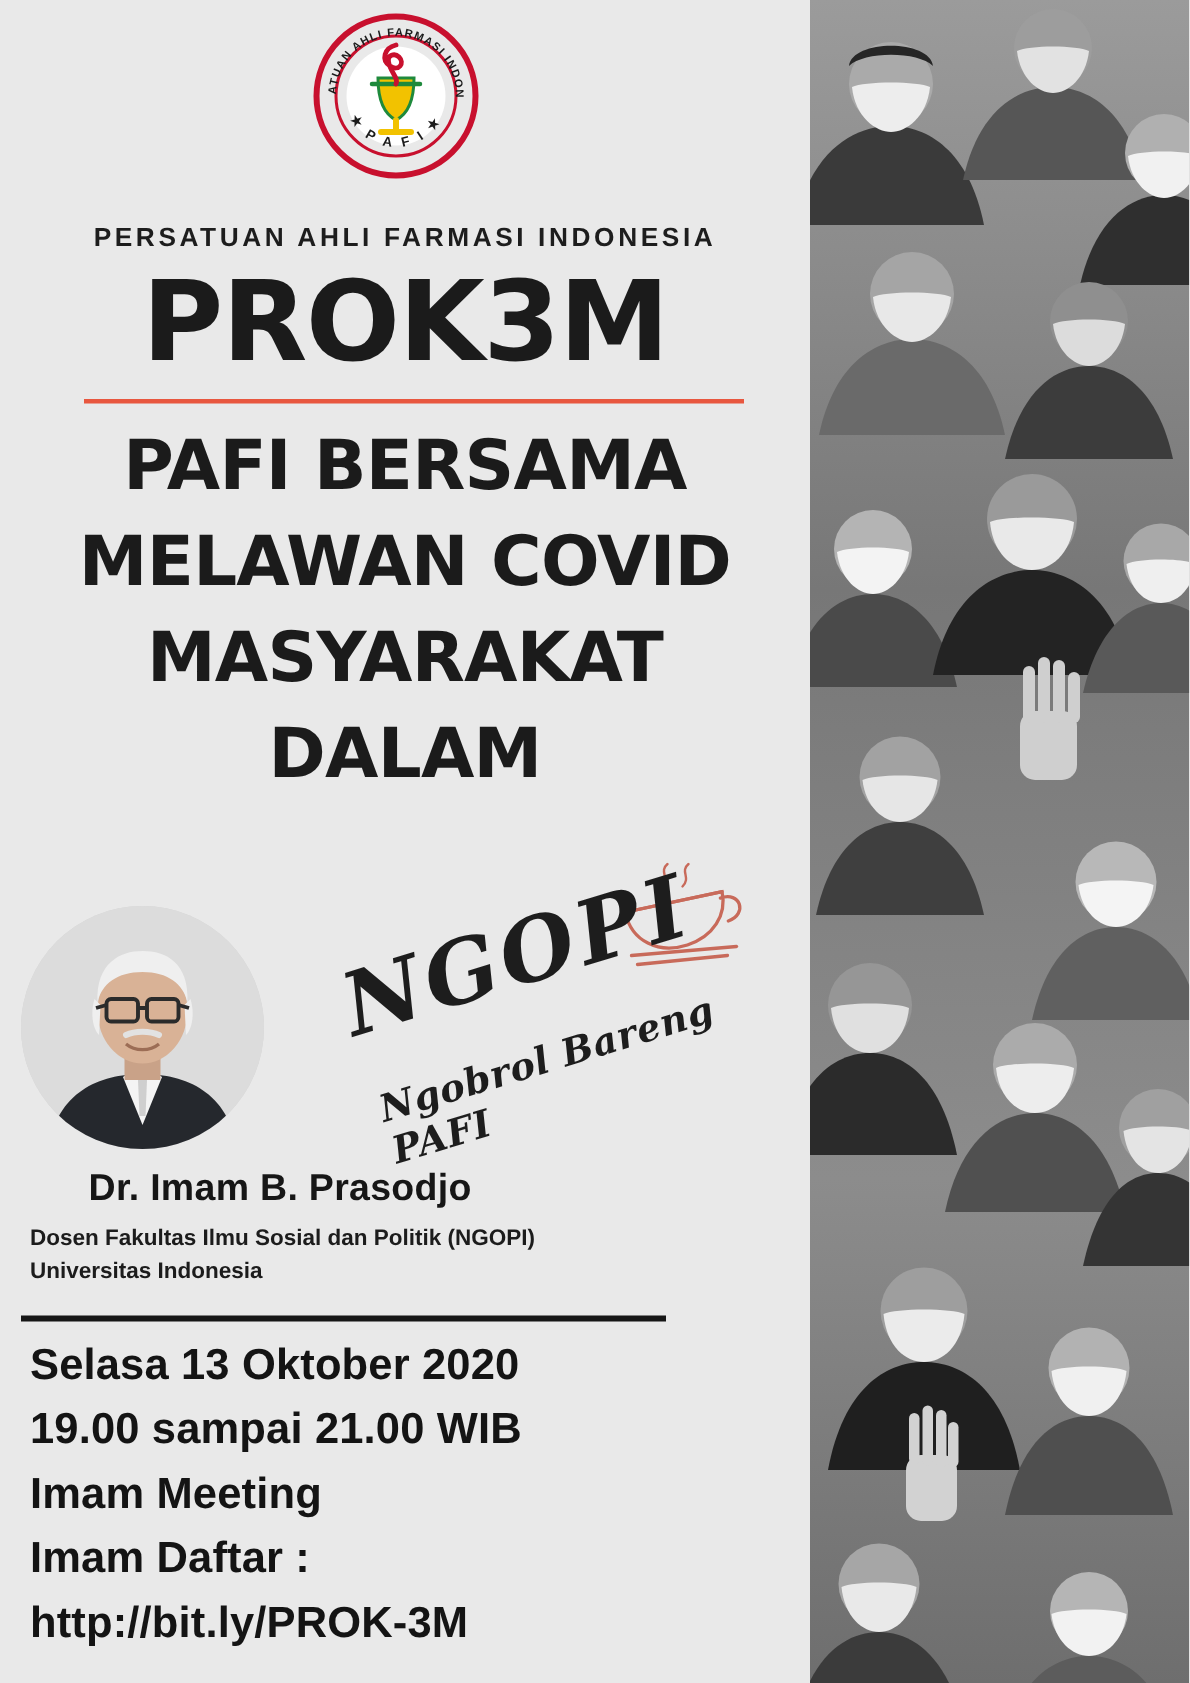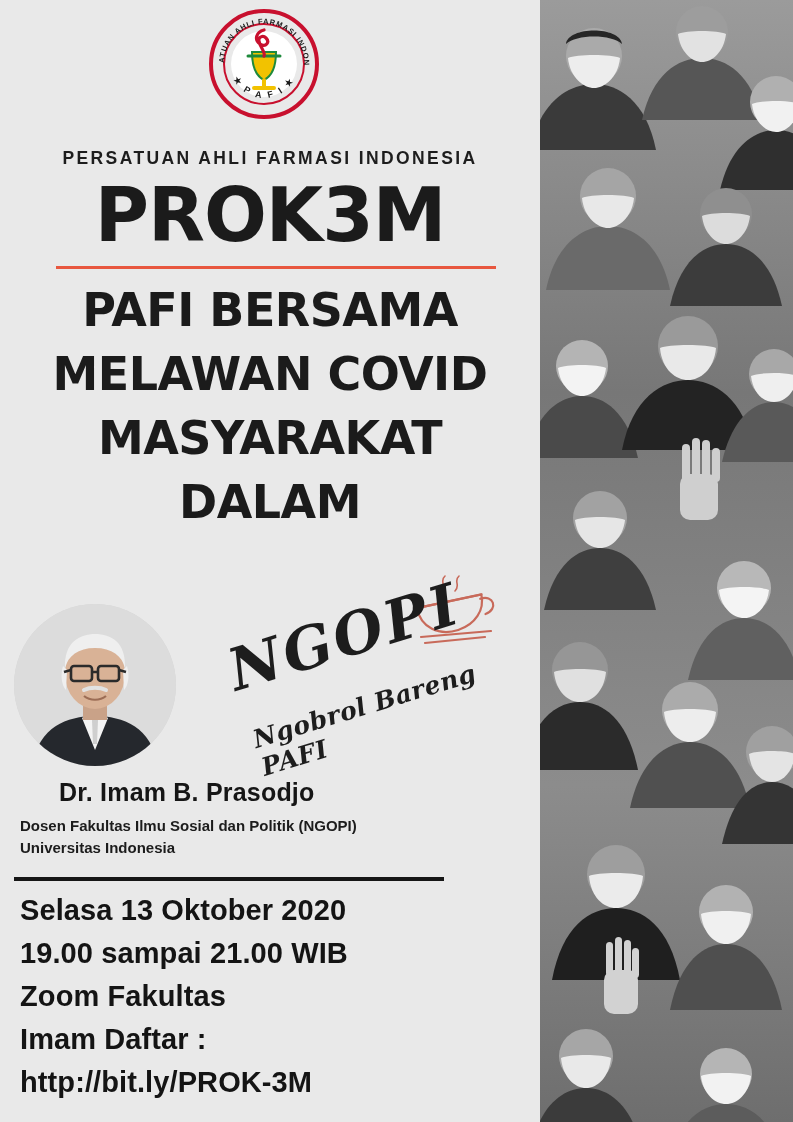--- a/index.html
+++ b/index.html
@@ -285,21 +285,21 @@
     <div class="speaker-role">
       <div>Dosen Fakultas Ilmu Sosial dan Politik (NGOPI)</div>
       <div>Universitas Indonesia</div>
     </div>
 
     <div class="rule-black"></div>
 
     <div class="details">
       <div>Selasa 13 Oktober 2020</div>
       <div>19.00 sampai 21.00 WIB</div>
-      <div>Zoom Fakultas</div>
+      <div>Imam Meeting</div>
       <div>Imam Daftar :</div>
       <div>http://bit.ly/PROK-3M</div>
     </div>
   </div>
 
   <div class="photo-strip">
     <svg width="253" height="1122" viewBox="0 0 253 1122" aria-hidden="true">
       <defs>
         <linearGradient id="bgGrad" x1="0" y1="0" x2="0" y2="1">
           <stop offset="0%" stop-color="#9b9b9b"></stop>

